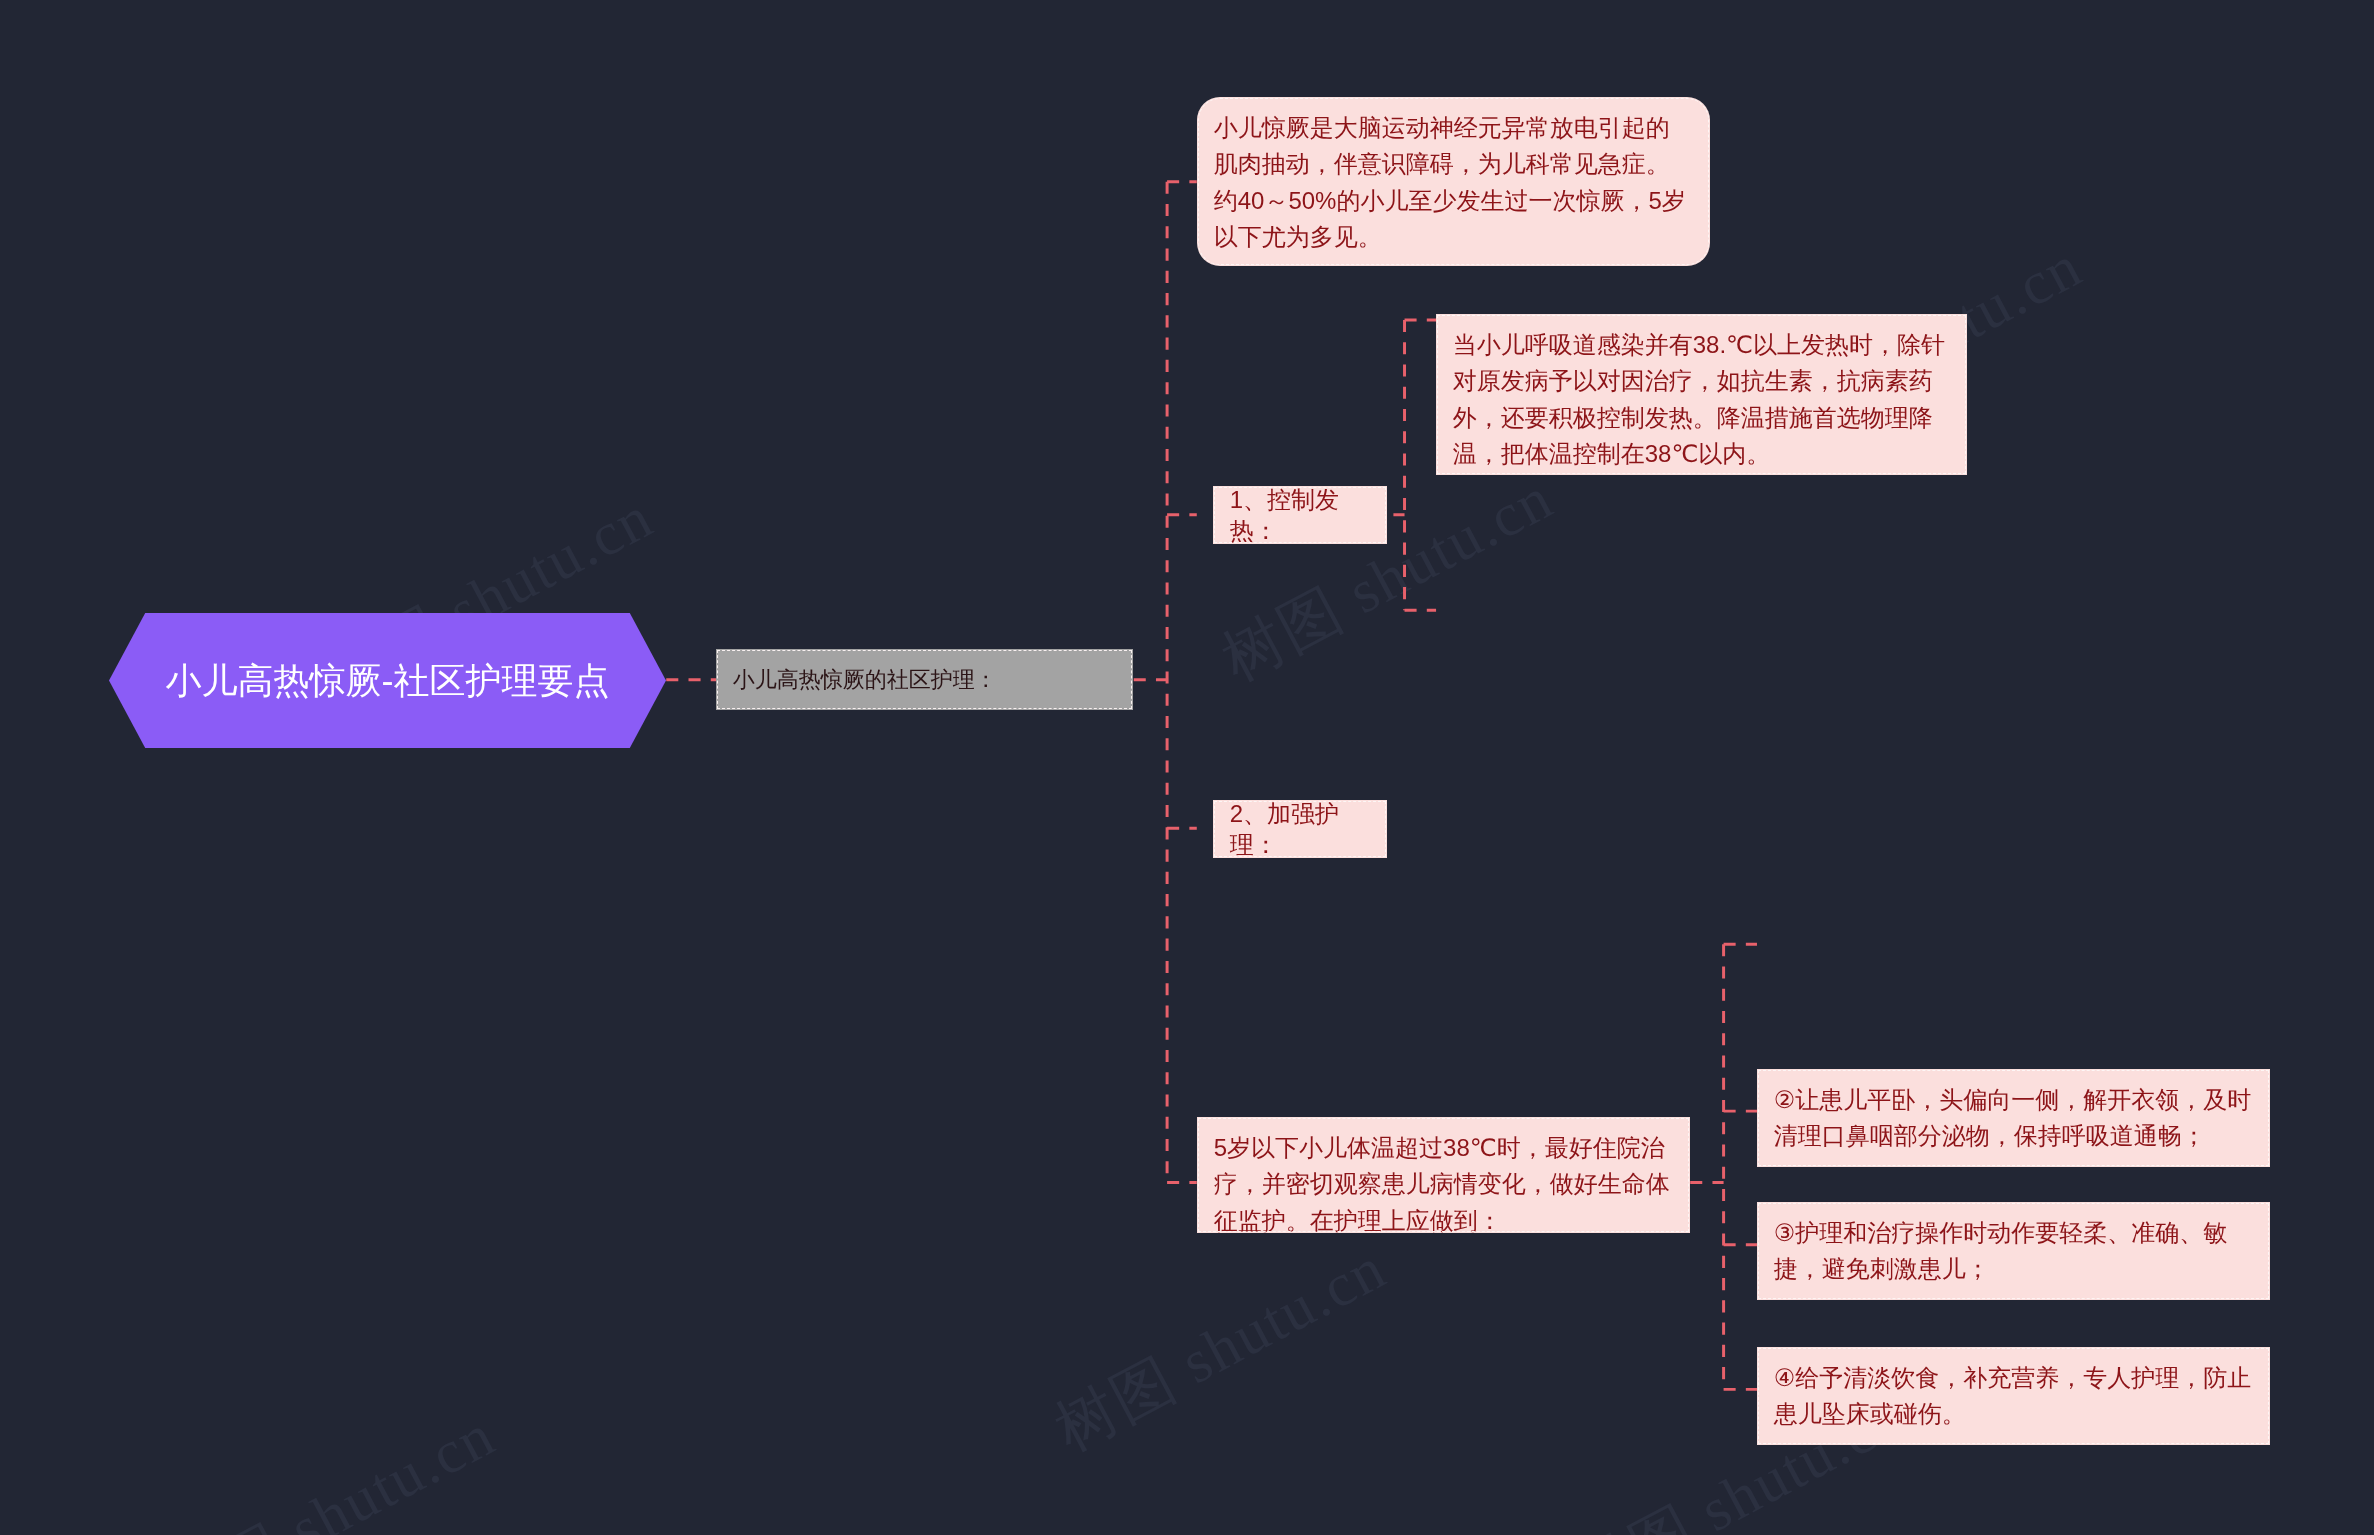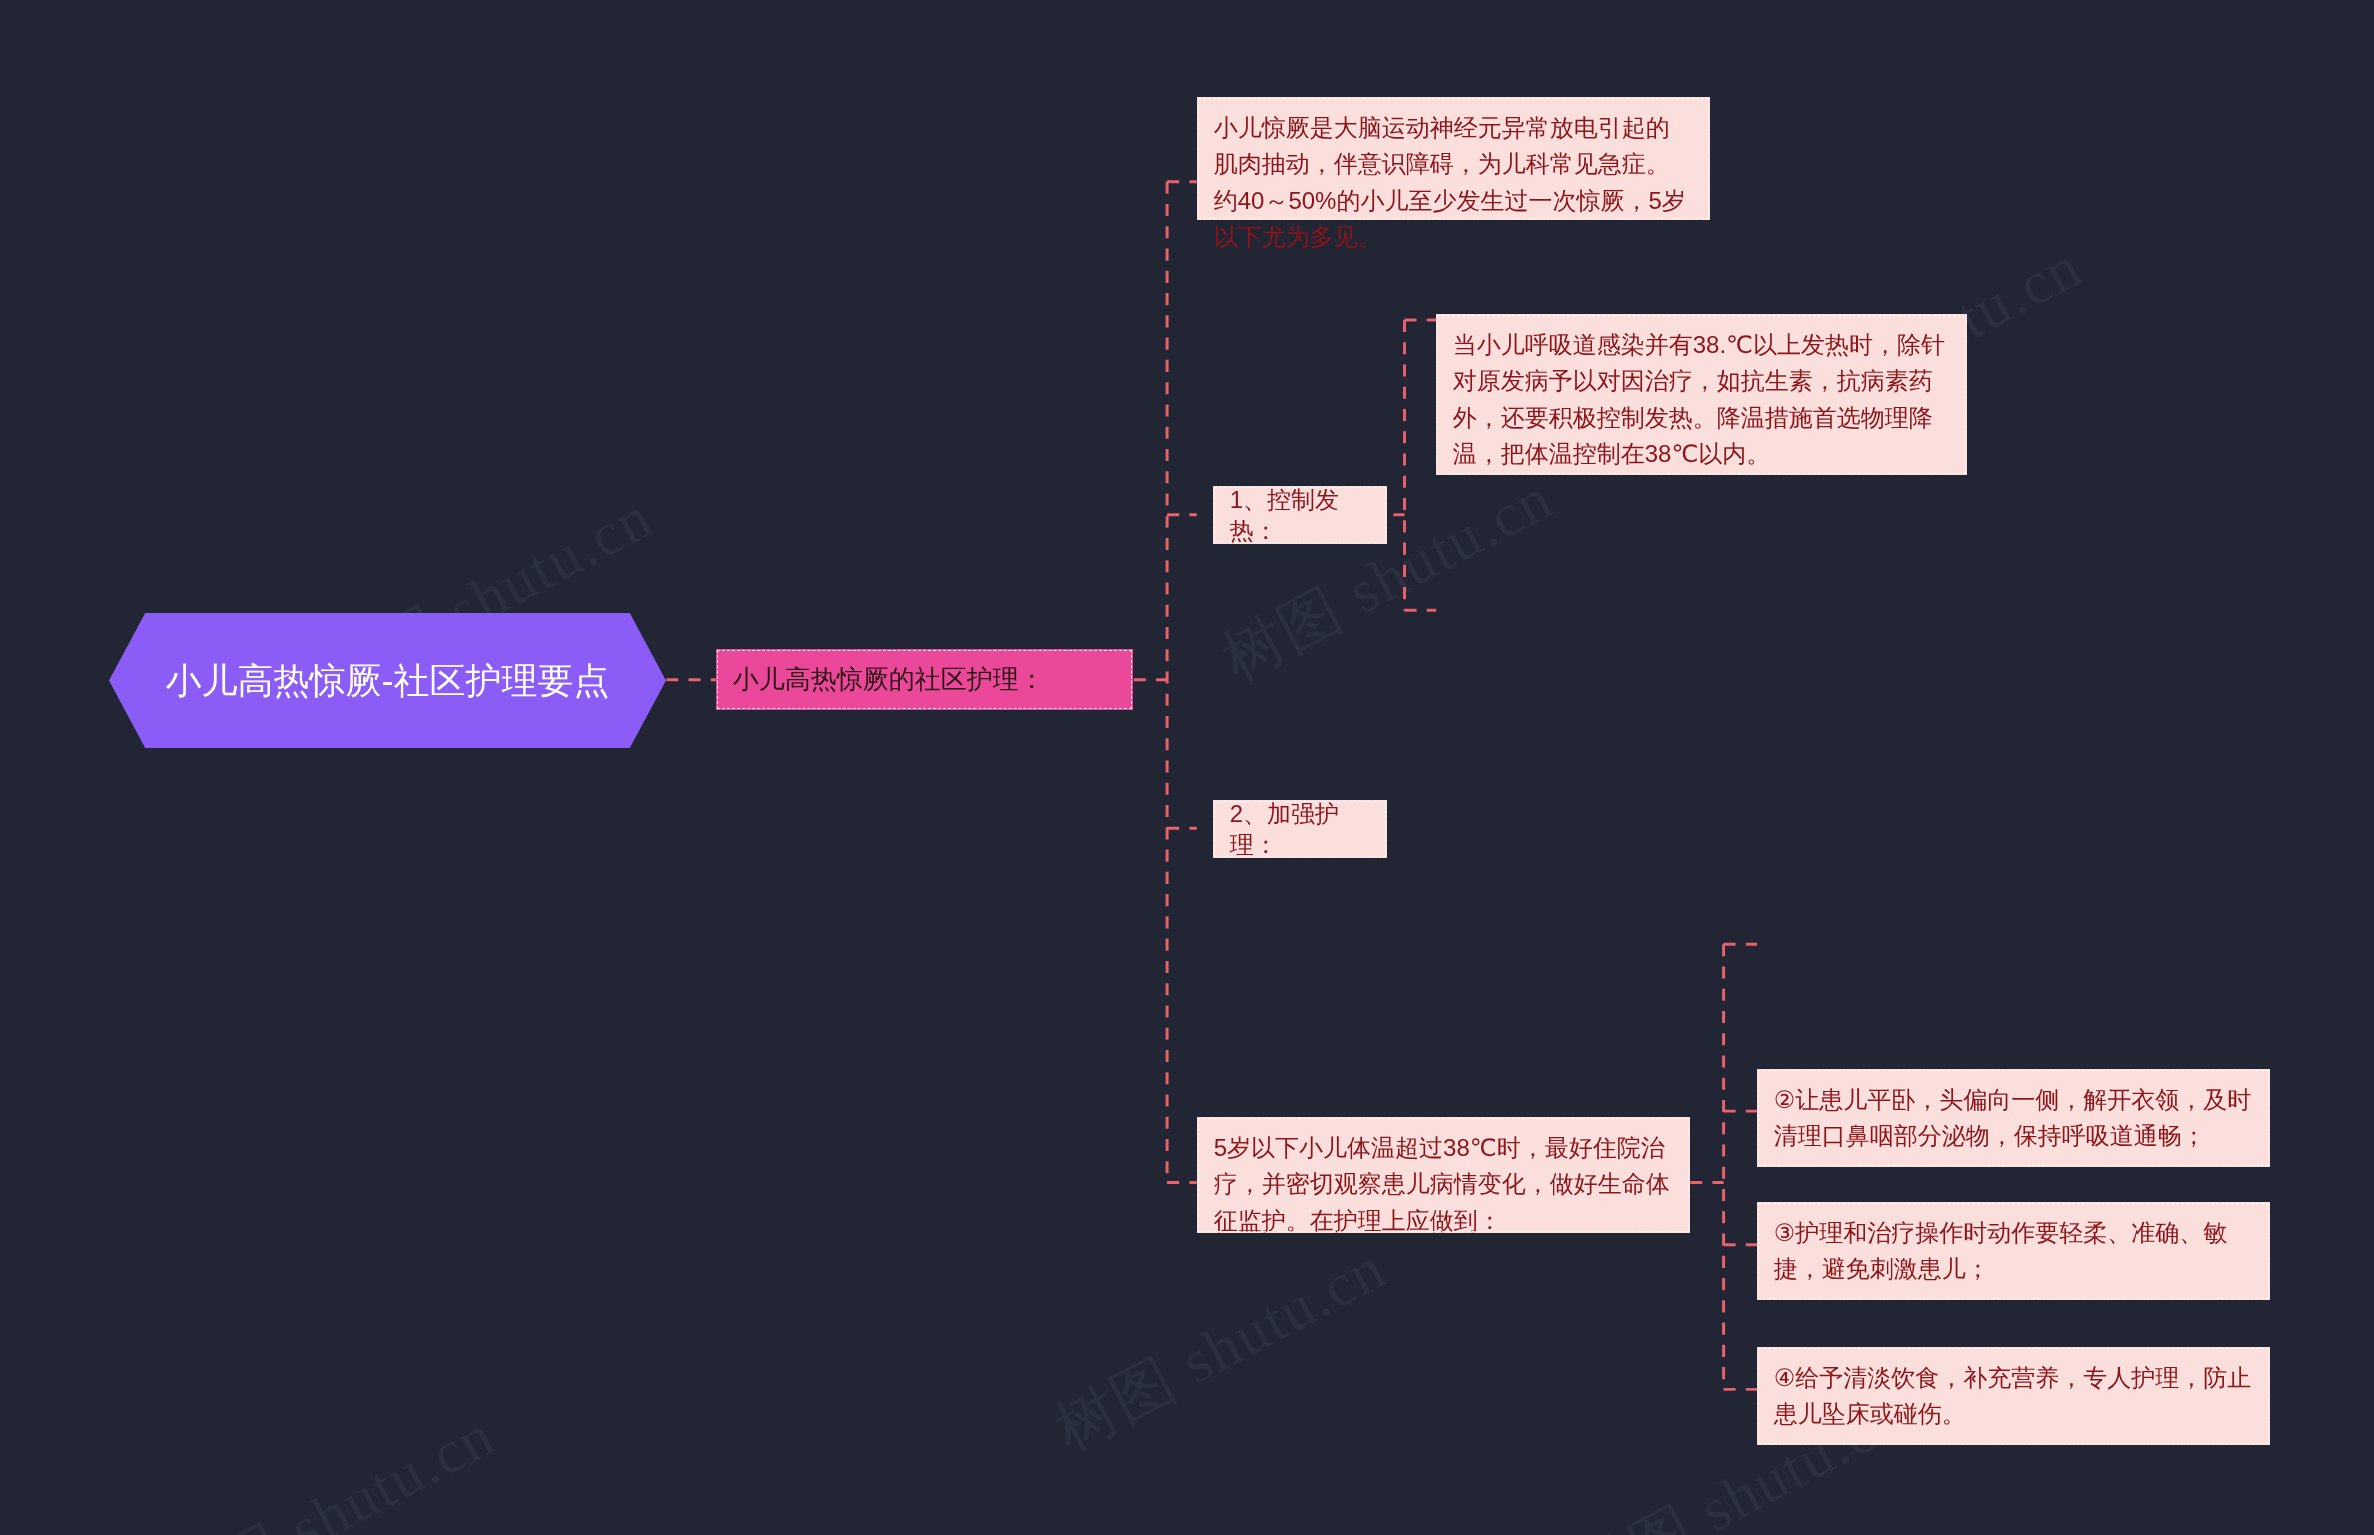--- a/index.html
+++ b/index.html
@@ -67,23 +67,23 @@
     text-align: center;
     display: flex;
     align-items: center;
     justify-content: center;
     padding: 15px 32px;
     clip-path: polygon(6.5% 0%, 93.5% 0%, 100% 50%, 93.5% 100%, 6.5% 100%, 0% 50%);
   }
 
   
   .red-node {
-    background: #ec4899;
+    background: #a3a3a3;
     color: #2b1416;
-    font-size: 26px;
+    font-size: 22px;
     line-height: 1.35;
     display: flex;
     align-items: center;
     padding: 11px 16.7px;
     outline: 1.9px dashed #f9f1f1;
     outline-offset: -2.8px;
     text-align: center;
   }
 
   
@@ -148,21 +148,21 @@
       <path d="M 1858 1198 L 1894 1198"></path>
       <path d="M 1858 1342 L 1894 1342"></path>
       <path d="M 1858 1498 L 1894 1498"></path>
     </g>
   </svg>
 
   <div class="node root-node" style="left:109px; top:613px; width:557px; height:135px;">小儿高热惊厥-社区护理要点</div>
 
   <div class="node red-node" style="left:716px; top:649px; width:417px; height:61px;">小儿高热惊厥的社区护理：</div>
 
-  <div class="node pink-node" style="left:1197px; top:97px; width:513px; height:123px;">小儿惊厥是大脑运动神经元异常放电引起的肌肉抽动，伴意识障碍，为儿科常见急症。约40～50%的小儿至少发生过一次惊厥，5岁以下尤为多见。</div>
+  <div class="node pink-node" style="left:1197px; top:97px; width:513px; height:169px;border-radius:23px;">小儿惊厥是大脑运动神经元异常放电引起的肌肉抽动，伴意识障碍，为儿科常见急症。约40～50%的小儿至少发生过一次惊厥，5岁以下尤为多见。</div>
 
   <div class="node pink-node label-node" style="left:1197px; top:486px; width:174px; height:58px;">1、控制发热：</div>
 
   <div class="node pink-node" style="left:1436px; top:314px; width:531px; height:161px;">当小儿呼吸道感染并有38.℃以上发热时，除针对原发病予以对因治疗，如抗生素，抗病素药外，还要积极控制发热。降温措施首选物理降温，把体温控制在38℃以内。</div>
 
 
   <div class="node pink-node label-node" style="left:1197px; top:800px; width:174px; height:58px;">2、加强护理：</div>
 
   <div class="node pink-node" style="left:1197px; top:1117px; width:493px; height:116px;">5岁以下小儿体温超过38℃时，最好住院治疗，并密切观察患儿病情变化，做好生命体征监护。在护理上应做到：</div>
 

